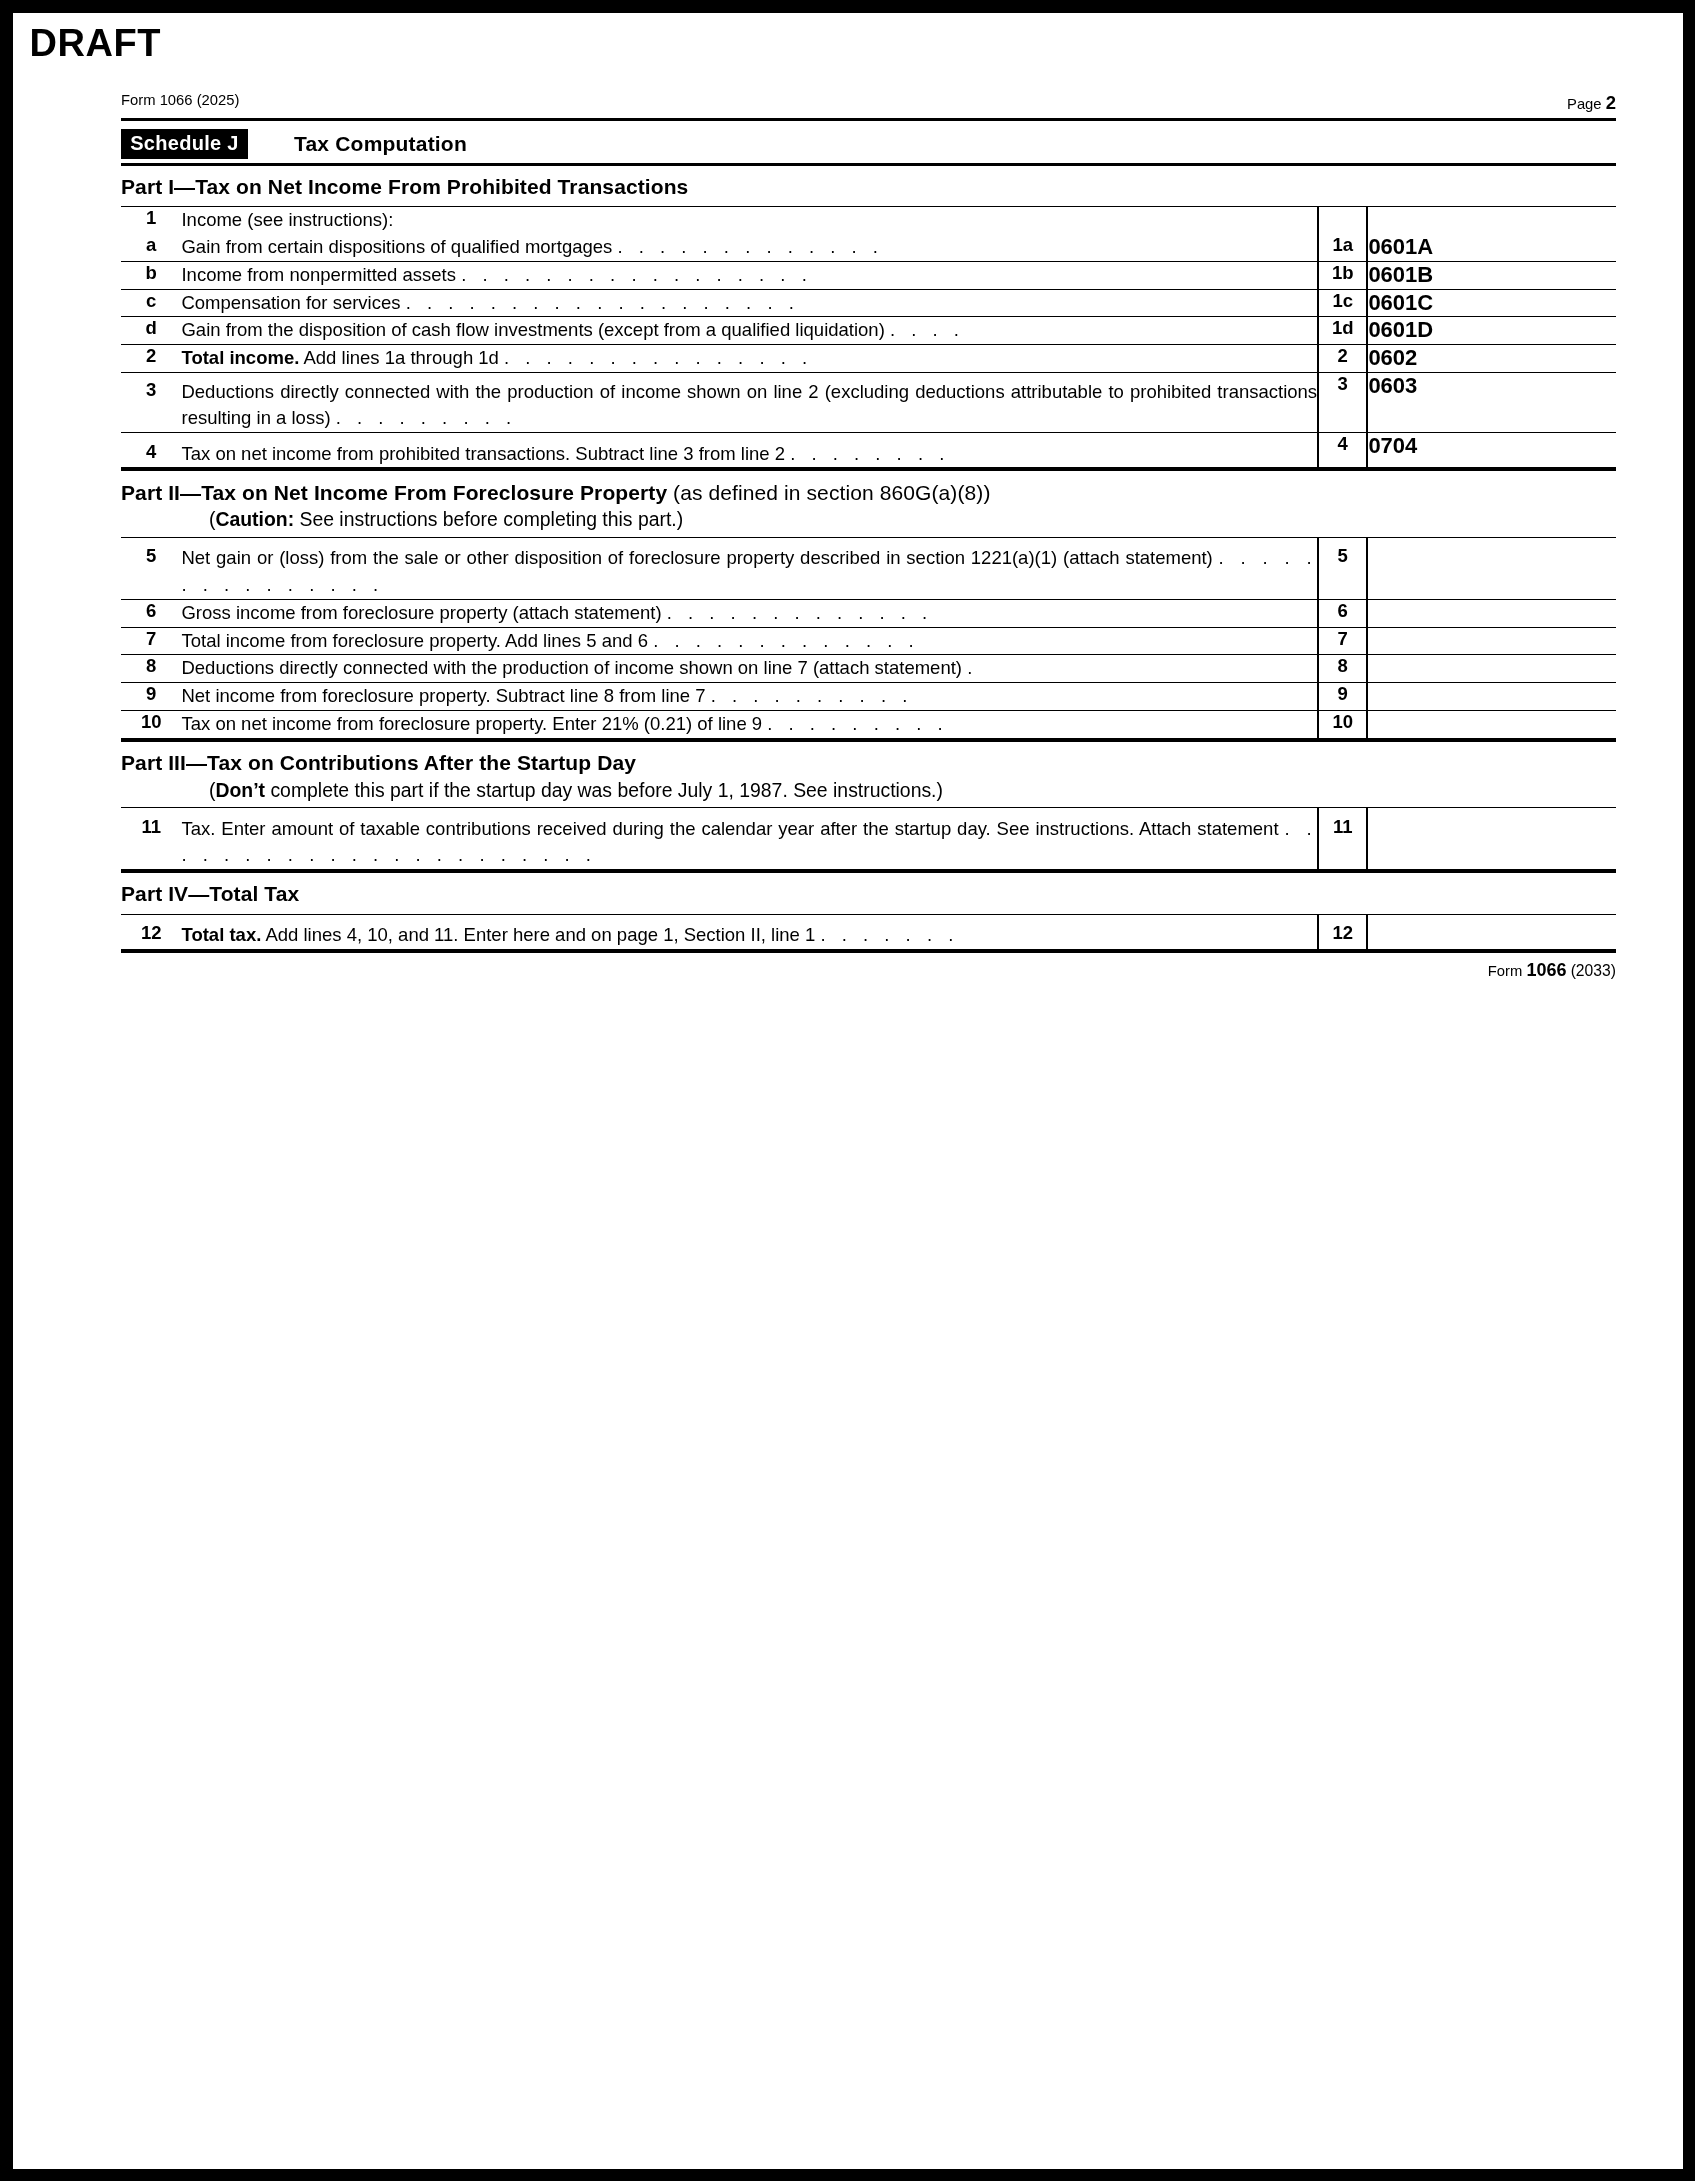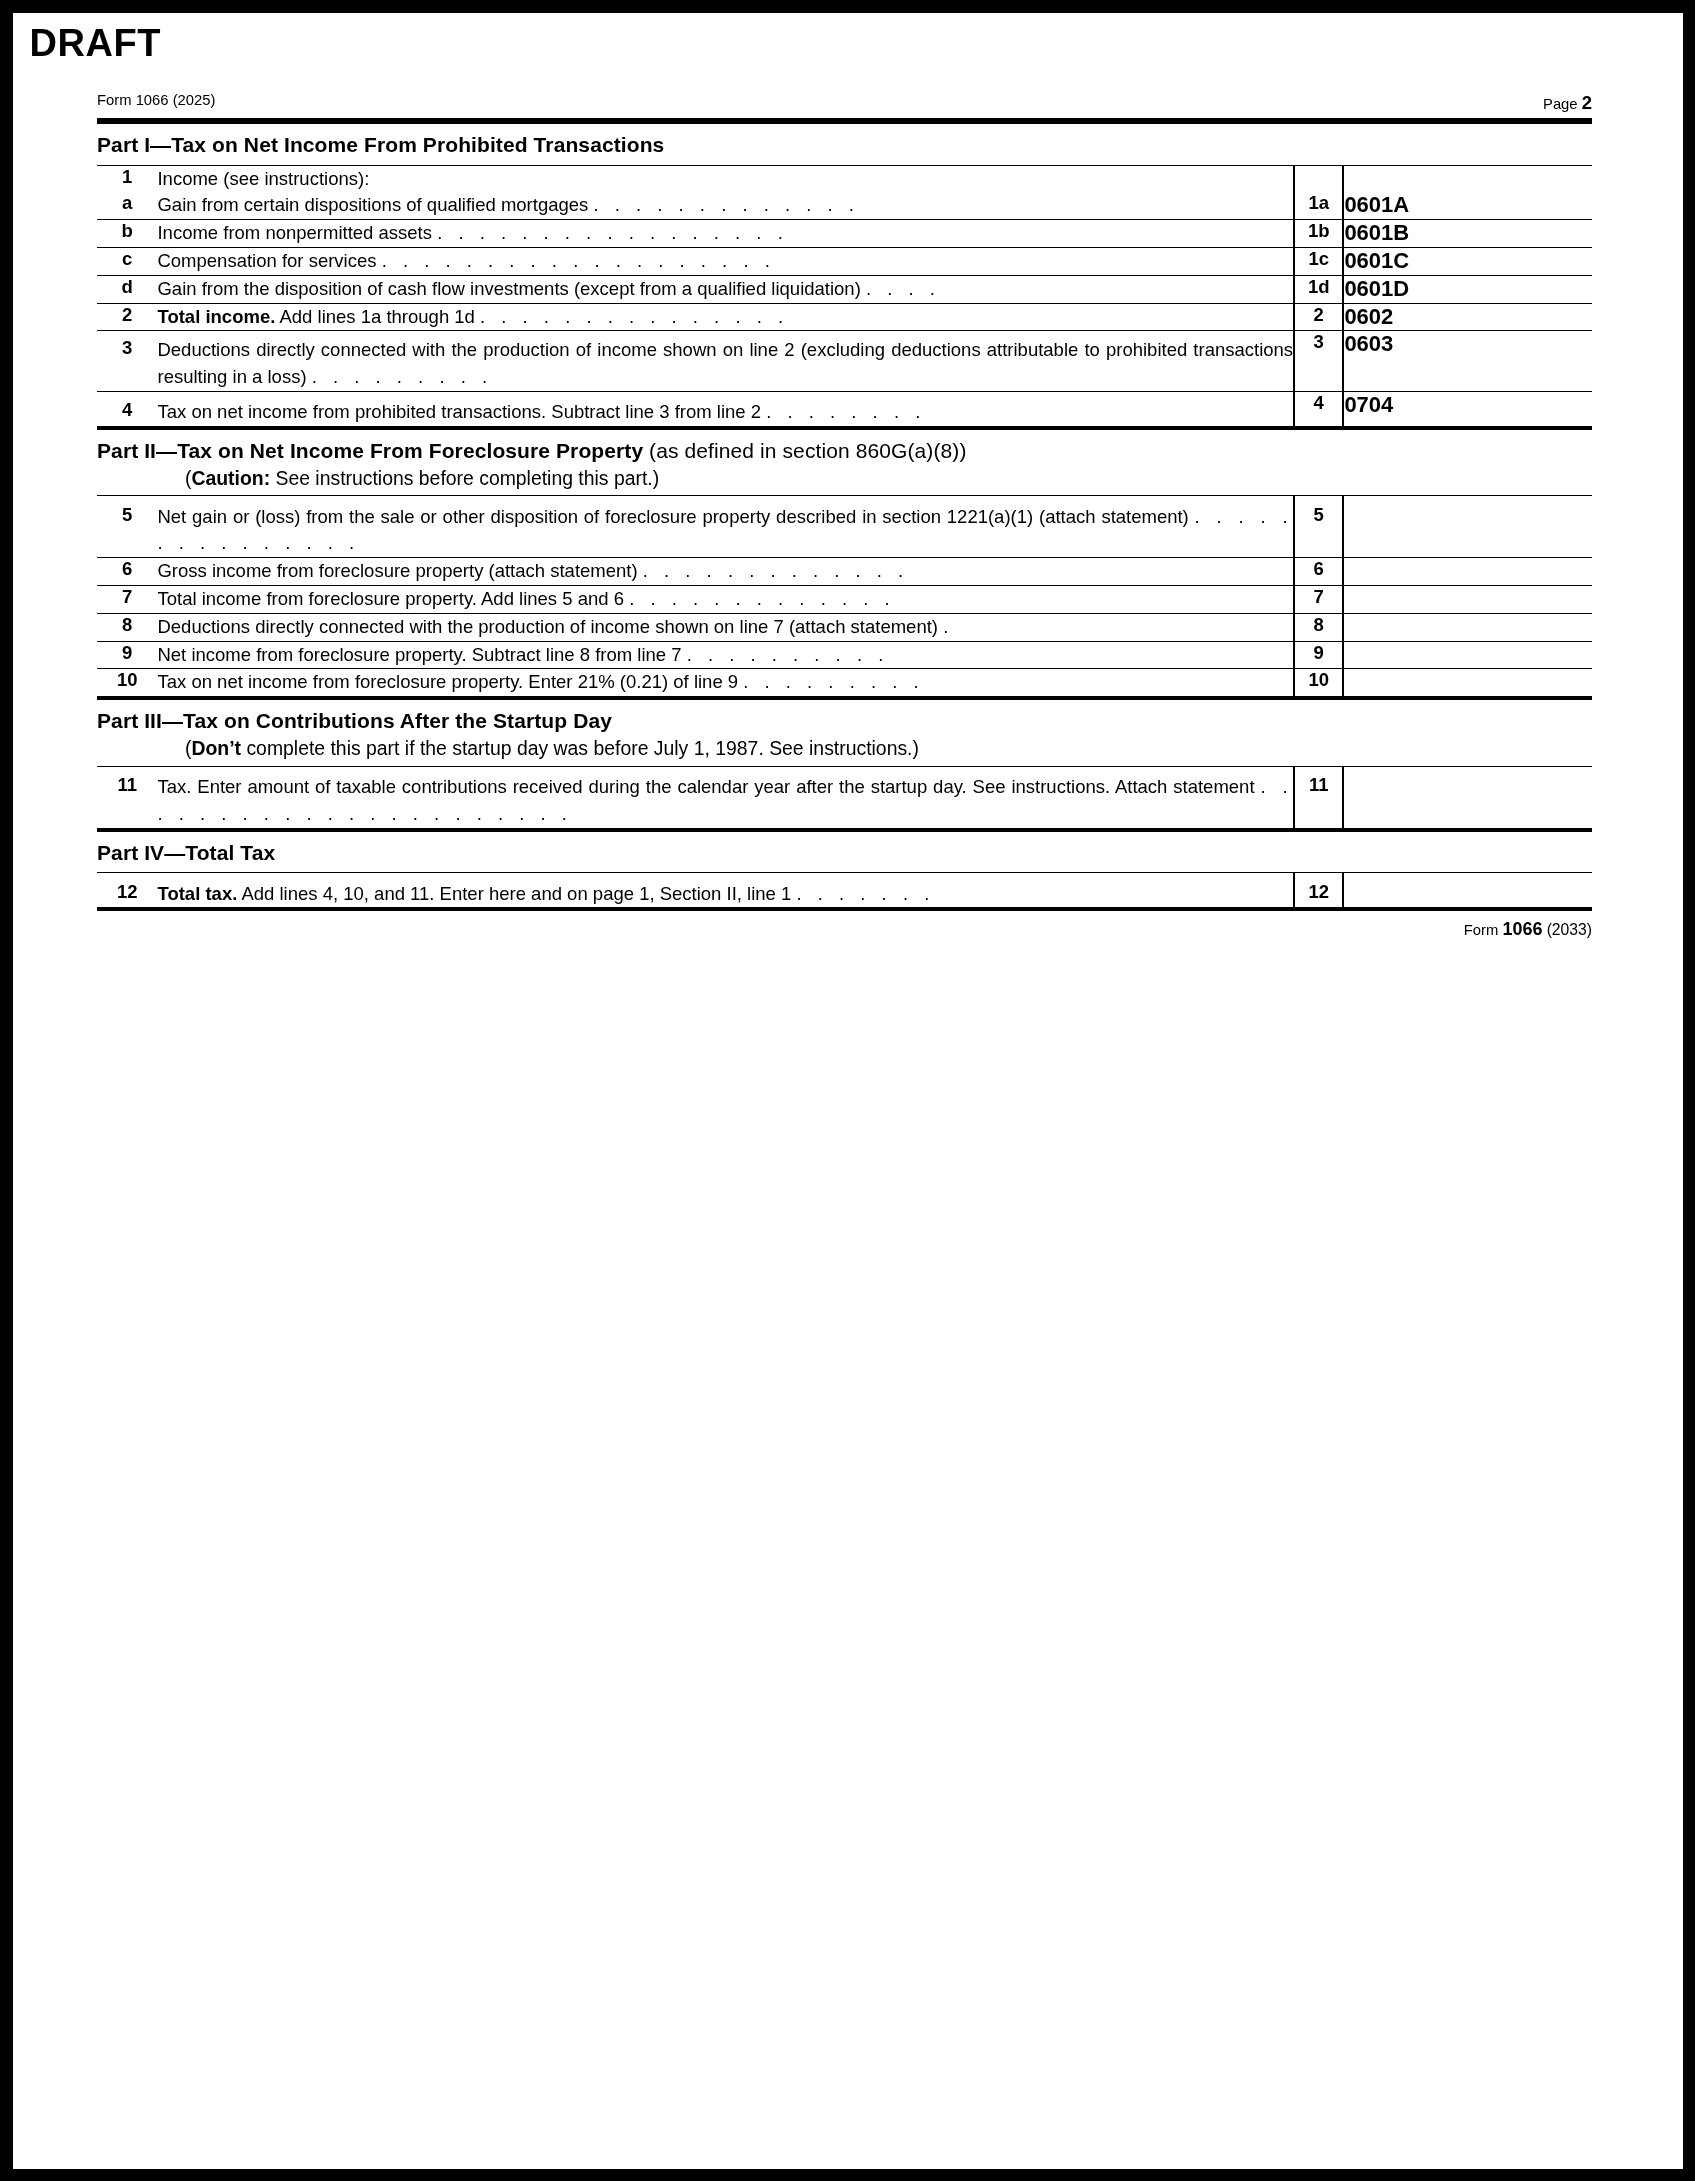--- a/index.html
+++ b/index.html
@@ -41,21 +41,21 @@
   .draft {
     position: absolute;
     left: 16.6px;
     top: 9.2px;
     font-size: 38px;
     font-weight: bold;
     letter-spacing: 0.5px;
   }
   .content {
     position: absolute;
-    left: 84px;
+    left: 108px;
     top: 79px;
     width: 1495px;
   }
   .topline {
     position: relative;
     height: 26px;
   }
   .form-id {
     position: absolute;
     left: 0;
@@ -198,20 +198,24 @@
 
       <div class="topline">
         <span class="form-id">Form 1066 (2025)</span>
         <span class="page-num">
           <span>Page</span>
           <b>2</b>
         </span>
       </div>
       <div class="rule-thick"></div>
 
+      <div class="sched-row">
+        <span class="sched-badge">Schedule J</span>
+        <span class="sched-title">Tax Computation</span>
+      </div>
       <div class="rule-thick"></div>
 
       <div class="part-title">Part I—Tax on Net Income From Prohibited Transactions</div>
       <div class="rule-thin"></div>
 
       <table class="lines">
         <colgroup>
           <col class="col-no">
             <col class="col-txt">
             <col class="col-lineno">

